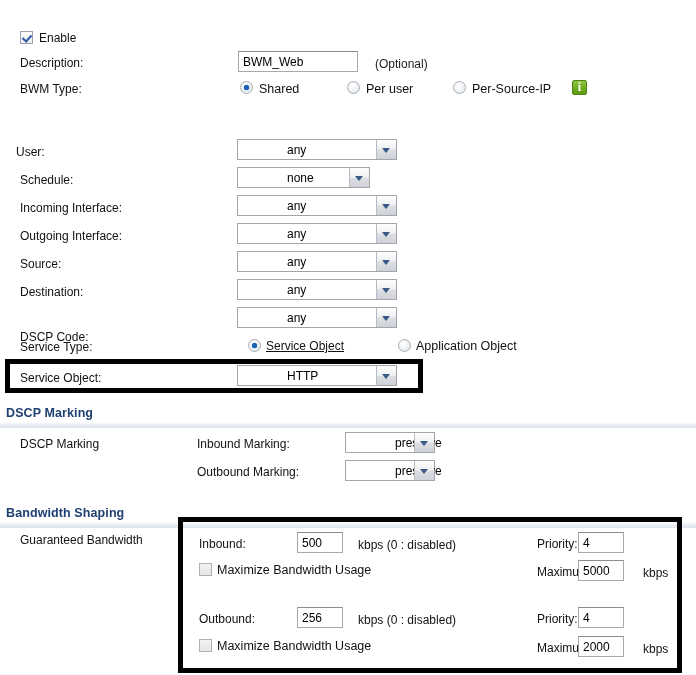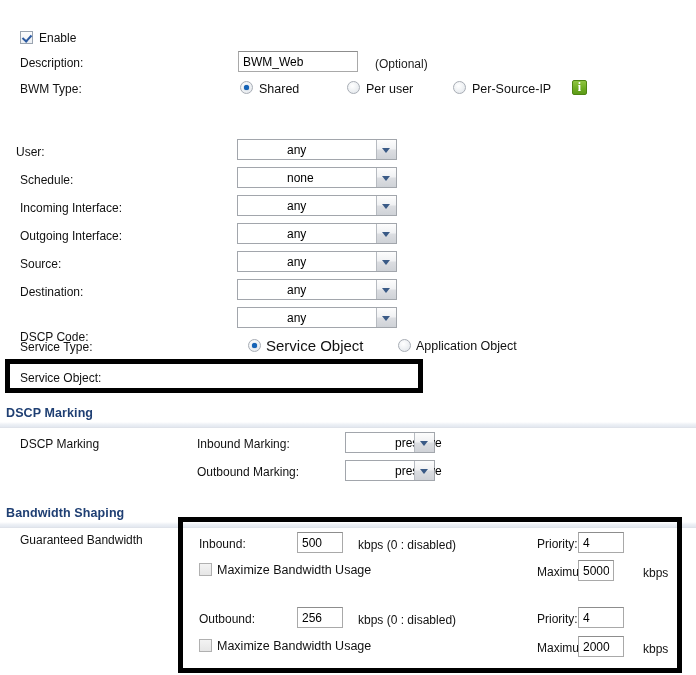--- a/index.html
+++ b/index.html
@@ -212,21 +212,21 @@
   <span class="info-icon" style="left:572px; top:80px;"></span>
 
 
   <span class="lbl" style="left:16px; top:145px;">User:</span>
   <div class="sel" style="left:237px; top:139px; width:160px;">
     <span class="val">any</span>
     <span class="btn"></span>
   </div>
 
   <span class="lbl" style="left:20px; top:173px;">Schedule:</span>
-  <div class="sel" style="left:237px; top:167px; width:160px;">
+  <div class="sel" style="left:237px; top:167px; width:133px;">
     <span class="val">none</span>
     <span class="btn"></span>
   </div>
 
   <span class="lbl" style="left:20px; top:201px;">Incoming Interface:</span>
   <div class="sel" style="left:237px; top:195px; width:160px;">
     <span class="val">any</span>
     <span class="btn"></span>
   </div>
 
@@ -249,25 +249,29 @@
   </div>
 
   <span class="lbl" style="left:20px; top:330px;">DSCP Code:</span>
   <div class="sel" style="left:237px; top:307px; width:160px;">
     <span class="val">any</span>
     <span class="btn"></span>
   </div>
 
   <span class="lbl" style="left:20px; top:340px;">Service Type:</span>
   <span class="rd on" style="left:248px; top:339px;"></span>
-  <span class="lbl" style="left:266px; top:339px; font-size:15px;">Service Object</span>
+  <span class="lbl" style="left:266px; top:339px; font-size:12px;text-decoration:underline;">Service Object</span>
   <span class="rd" style="left:398px; top:339px;"></span>
   <span class="lbl" style="left:416px; top:339px; font-size:12.5px;">Application Object</span>
 
   <span class="lbl" style="left:20px; top:371px;">Service Object:</span>
+  <div class="sel" style="left:237px; top:365px; width:160px;">
+    <span class="val">HTTP</span>
+    <span class="btn"></span>
+  </div>
   <div class="hl" style="left:5px; top:359px; width:418px; height:34px;"></div>
 
   <div class="section-header" style="top:406px;">
     <span class="title">DSCP Marking</span>
     <span class="rule"></span>
   </div>
 
   <span class="lbl" style="left:20px; top:437px;">DSCP Marking</span>
 
   <span class="lbl" style="left:197px; top:437px;">Inbound Marking:</span>
@@ -293,21 +297,21 @@
   <input class="txt" style="left: 297px; top: 532px; width: 46px; height: 21px;" type="text" value="500">
   <span class="lbl" style="left:358px; top:538px;">kbps (0 : disabled)</span>
 
   <span class="cb off" style="left:199px; top:563px;"></span>
   <span class="lbl" style="left:217px; top:563px; font-size:12.5px;">Maximize Bandwidth Usage</span>
 
   <span class="lbl" style="left:537px; top:537px;">Priority:</span>
   <input class="txt" style="left: 578px; top: 532px; width: 46px; height: 21px;" type="text" value="4">
 
   <span class="lbl" style="left:537px; top:565px;">Maximum:</span>
-  <input class="txt" style="left: 578px; top: 560px; width: 36px; height: 21px;" type="text" value="5000">
+  <input class="txt" style="left: 578px; top: 560px; width: 46px; height: 21px;" type="text" value="5000">
   <span class="lbl" style="left:643px; top:566px;">kbps</span>
 
   <span class="lbl" style="left:199px; top:612px;">Outbound:</span>
   <input class="txt" style="left: 297px; top: 607px; width: 46px; height: 21px;" type="text" value="256">
   <span class="lbl" style="left:358px; top:613px;">kbps (0 : disabled)</span>
 
   <span class="cb off" style="left:199px; top:639px;"></span>
   <span class="lbl" style="left:217px; top:639px; font-size:12.5px;">Maximize Bandwidth Usage</span>
 
   <span class="lbl" style="left:537px; top:612px;">Priority:</span>

